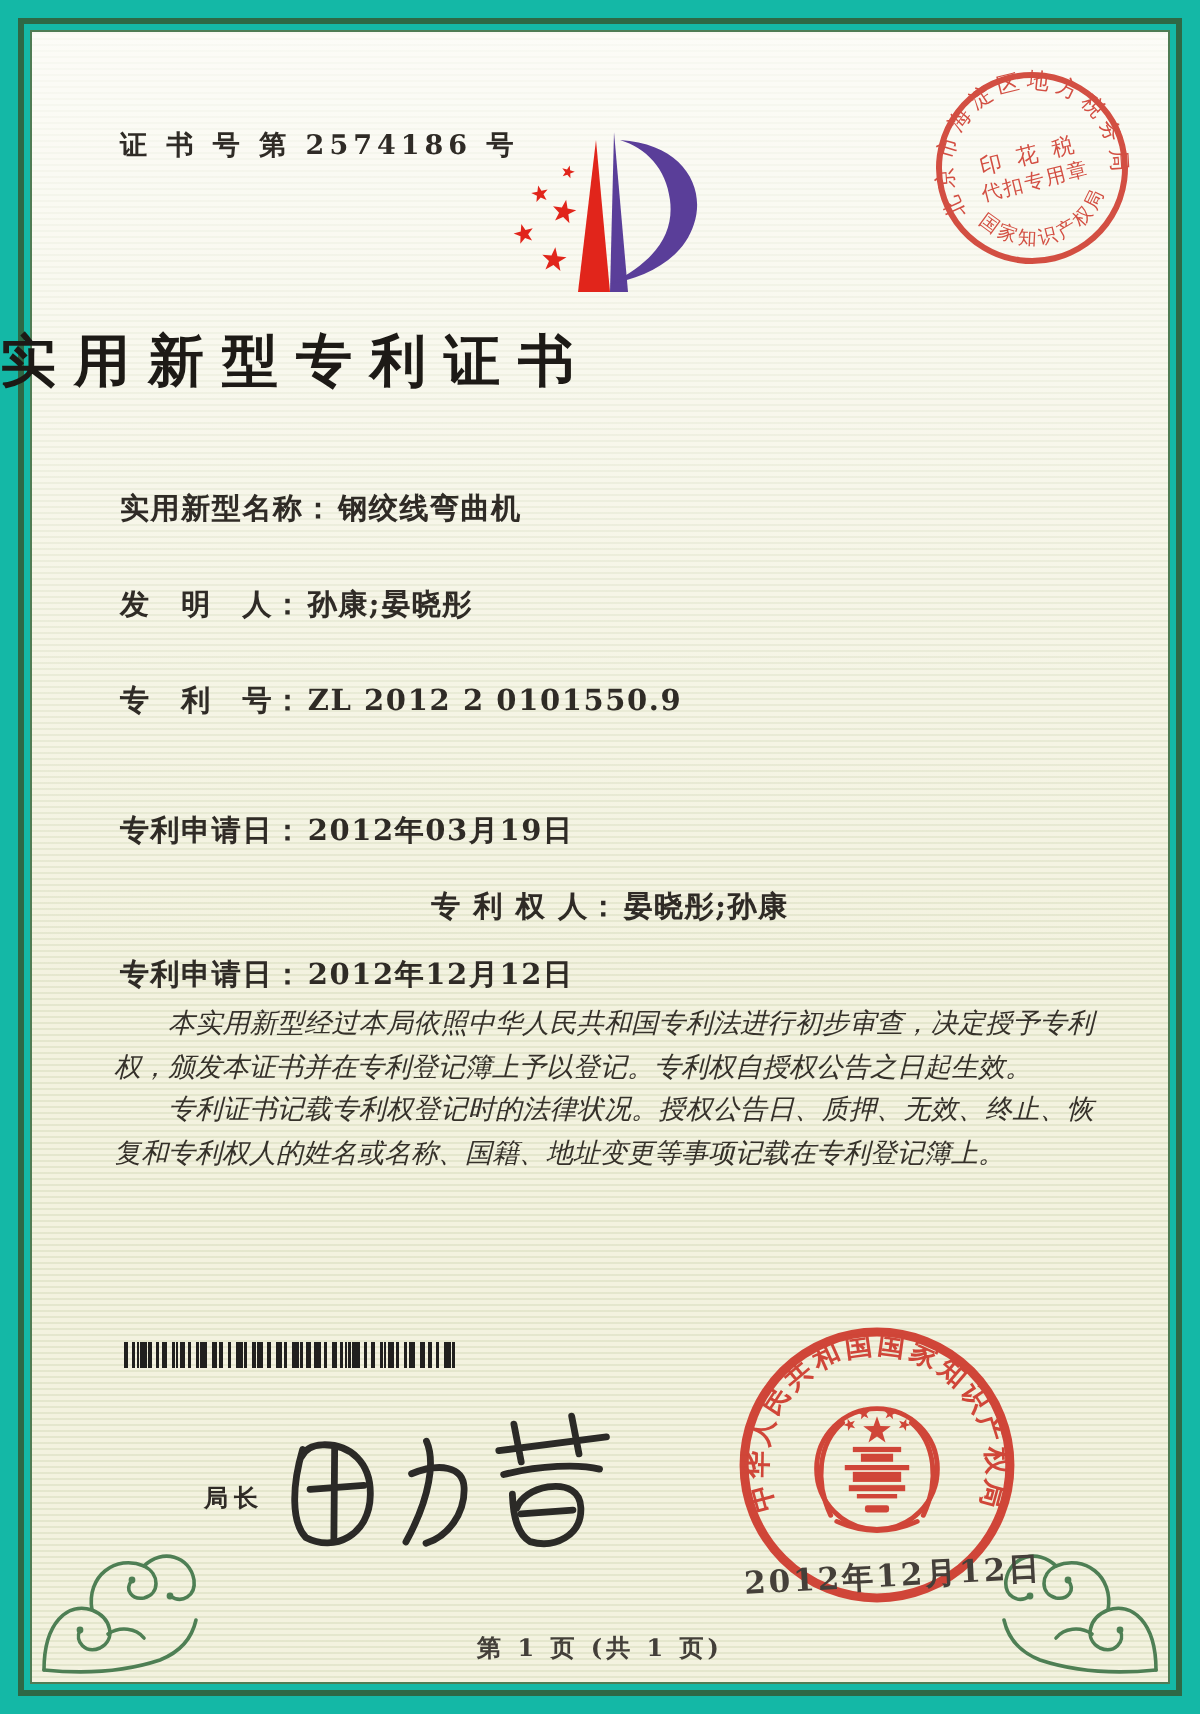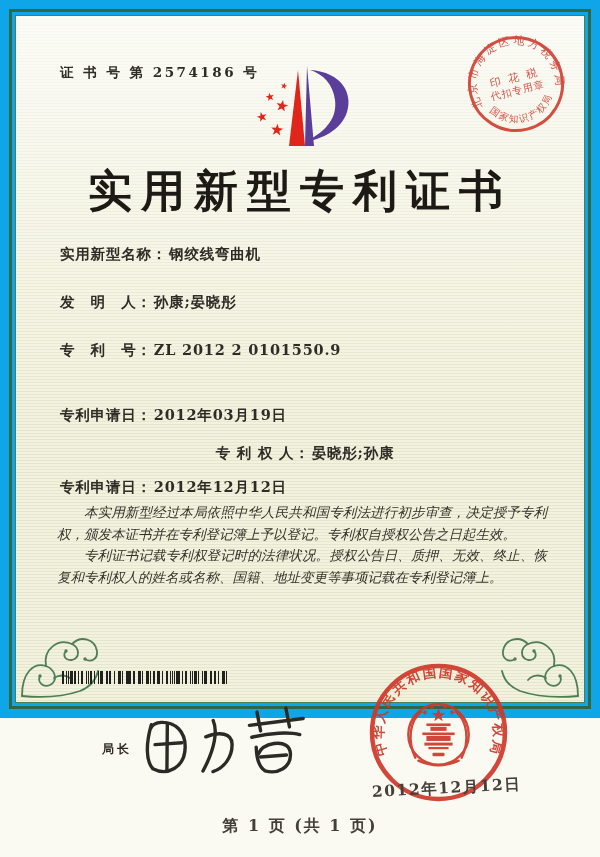--- a/index.html
+++ b/index.html
@@ -2,21 +2,21 @@
 <html><head>
 <meta charset="utf-8">
 <style>
   html,body{margin:0;padding:0;}
   body{
     width:600px;height:857px;
     background:#fbfaf2;
     font-family:"DejaVu Serif","Liberation Serif",serif;
     overflow:hidden;
   }
-  .page{position:relative;width:600px;height:718px;background:#0ea5e9;}
+  .page{position:relative;width:600px;height:857px;background:#14b8a6;}
 
   
   .frame-outer{
     position:absolute;inset:9px;
     border:3px solid #2e6845;
   }
   .frame-inner{
     position:absolute;inset:15px;
     border:1px solid #4f7c54;
     background:
@@ -35,21 +35,21 @@
     position:absolute;left:60px;top:64px;z-index:4;
     font-size:13.5px;font-weight:700;letter-spacing:2.5px;color:#2f2b26;
   }
   .logo{position:absolute;left:247px;top:56px;z-index:4;}
   .tax-stamp{
     position:absolute;left:466px;top:34px;width:100px;height:100px;z-index:4;
     transform:rotate(-14deg);opacity:.88;
   }
   .title{
     position:absolute;left:0;right:0;top:162px;z-index:4;
-    text-align:center;font-size:44px;font-weight:700;
+    font-size:28px;font-weight:700;
     letter-spacing:9px;color:#1d1a16;
   }
 
   
   .field{
     position:absolute;left:60px;right:50px;z-index:4;
     font-size:14.5px;font-weight:700;color:#2f2b26;letter-spacing:.8px;
     white-space:nowrap;
   }
   .field .lbl{display:inline-block;}
@@ -86,21 +86,21 @@
   .office-seal{position:absolute;left:366px;top:660px;z-index:4;opacity:.92;}
   .date-stamp{
     position:absolute;left:372px;top:778px;z-index:5;
     font-size:15.5px;font-weight:700;letter-spacing:1.5px;color:#45403a;
     transform:rotate(-3deg);
   }
 
   
   .footer{
     position:absolute;left:0;right:0;top:816px;z-index:4;
-    text-align:center;font-size:16px;color:#433f39;letter-spacing:2px;font-weight:600;
+    text-align:center;font-size:12px;color:#433f39;letter-spacing:2px;font-weight:600;
   }
 </style>
 </head>
 <body>
 
 <div class="page">
 
   <div class="frame-outer"></div>
   <div class="frame-inner"></div>
 

